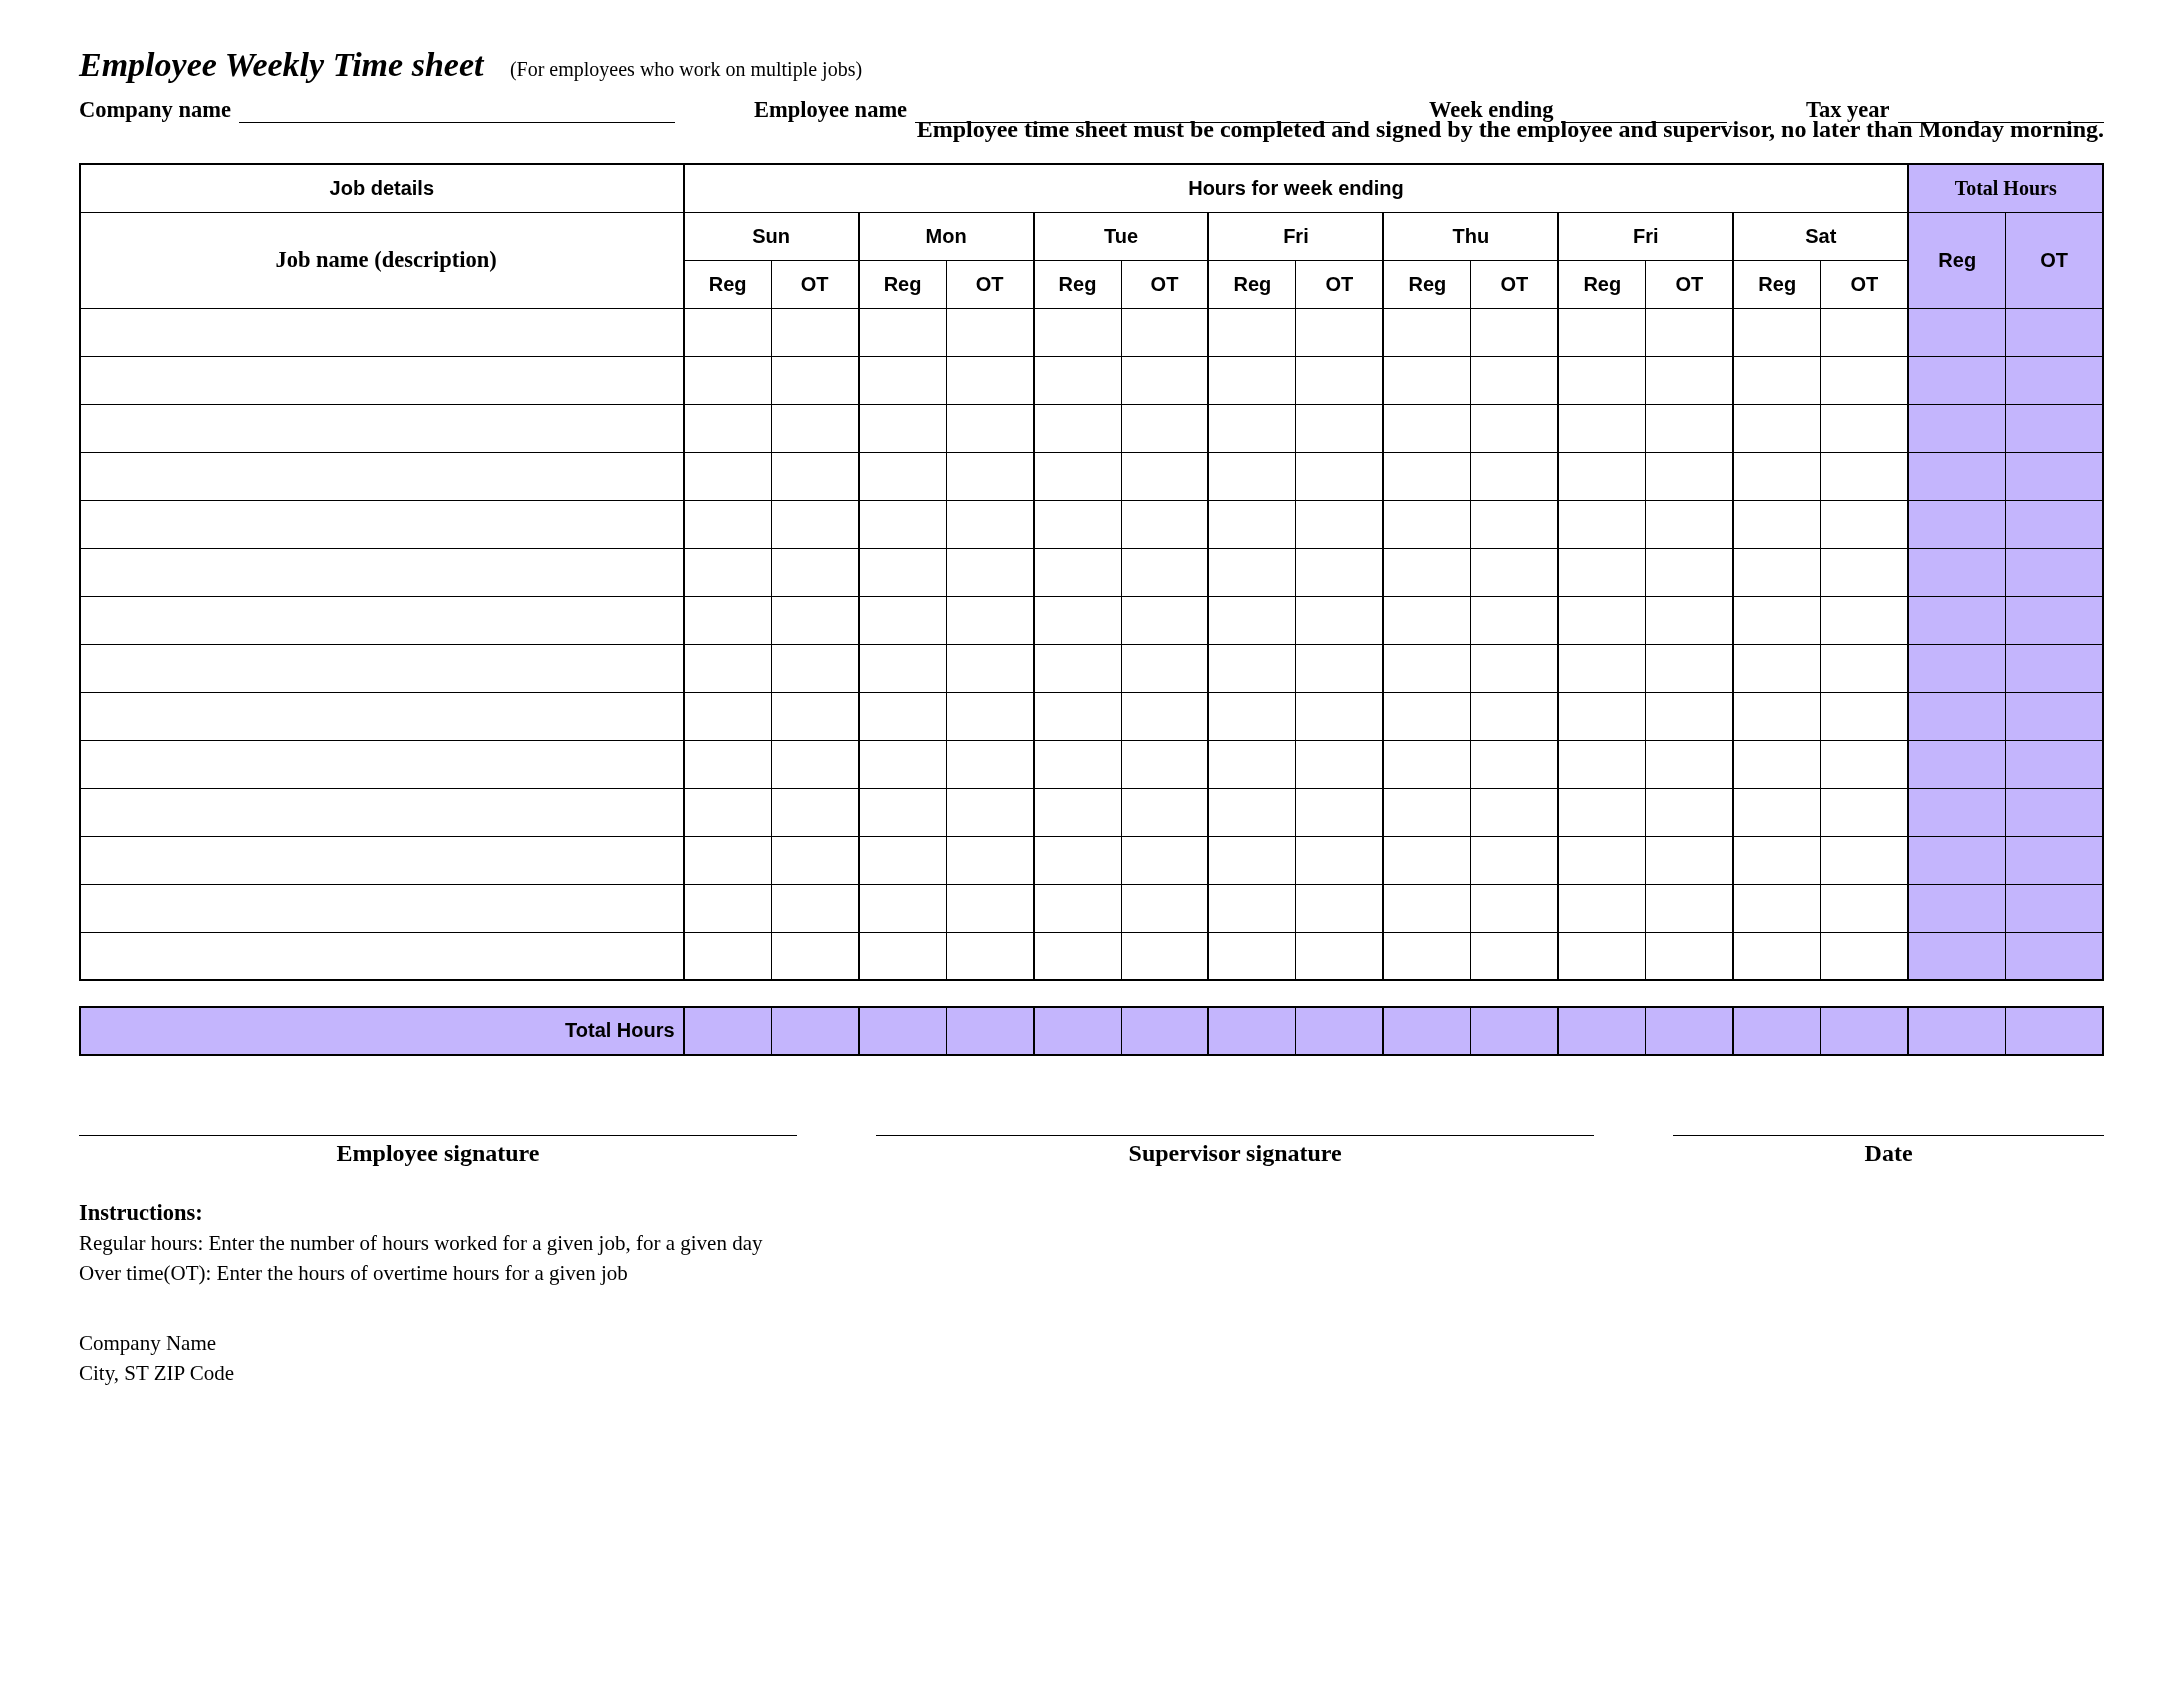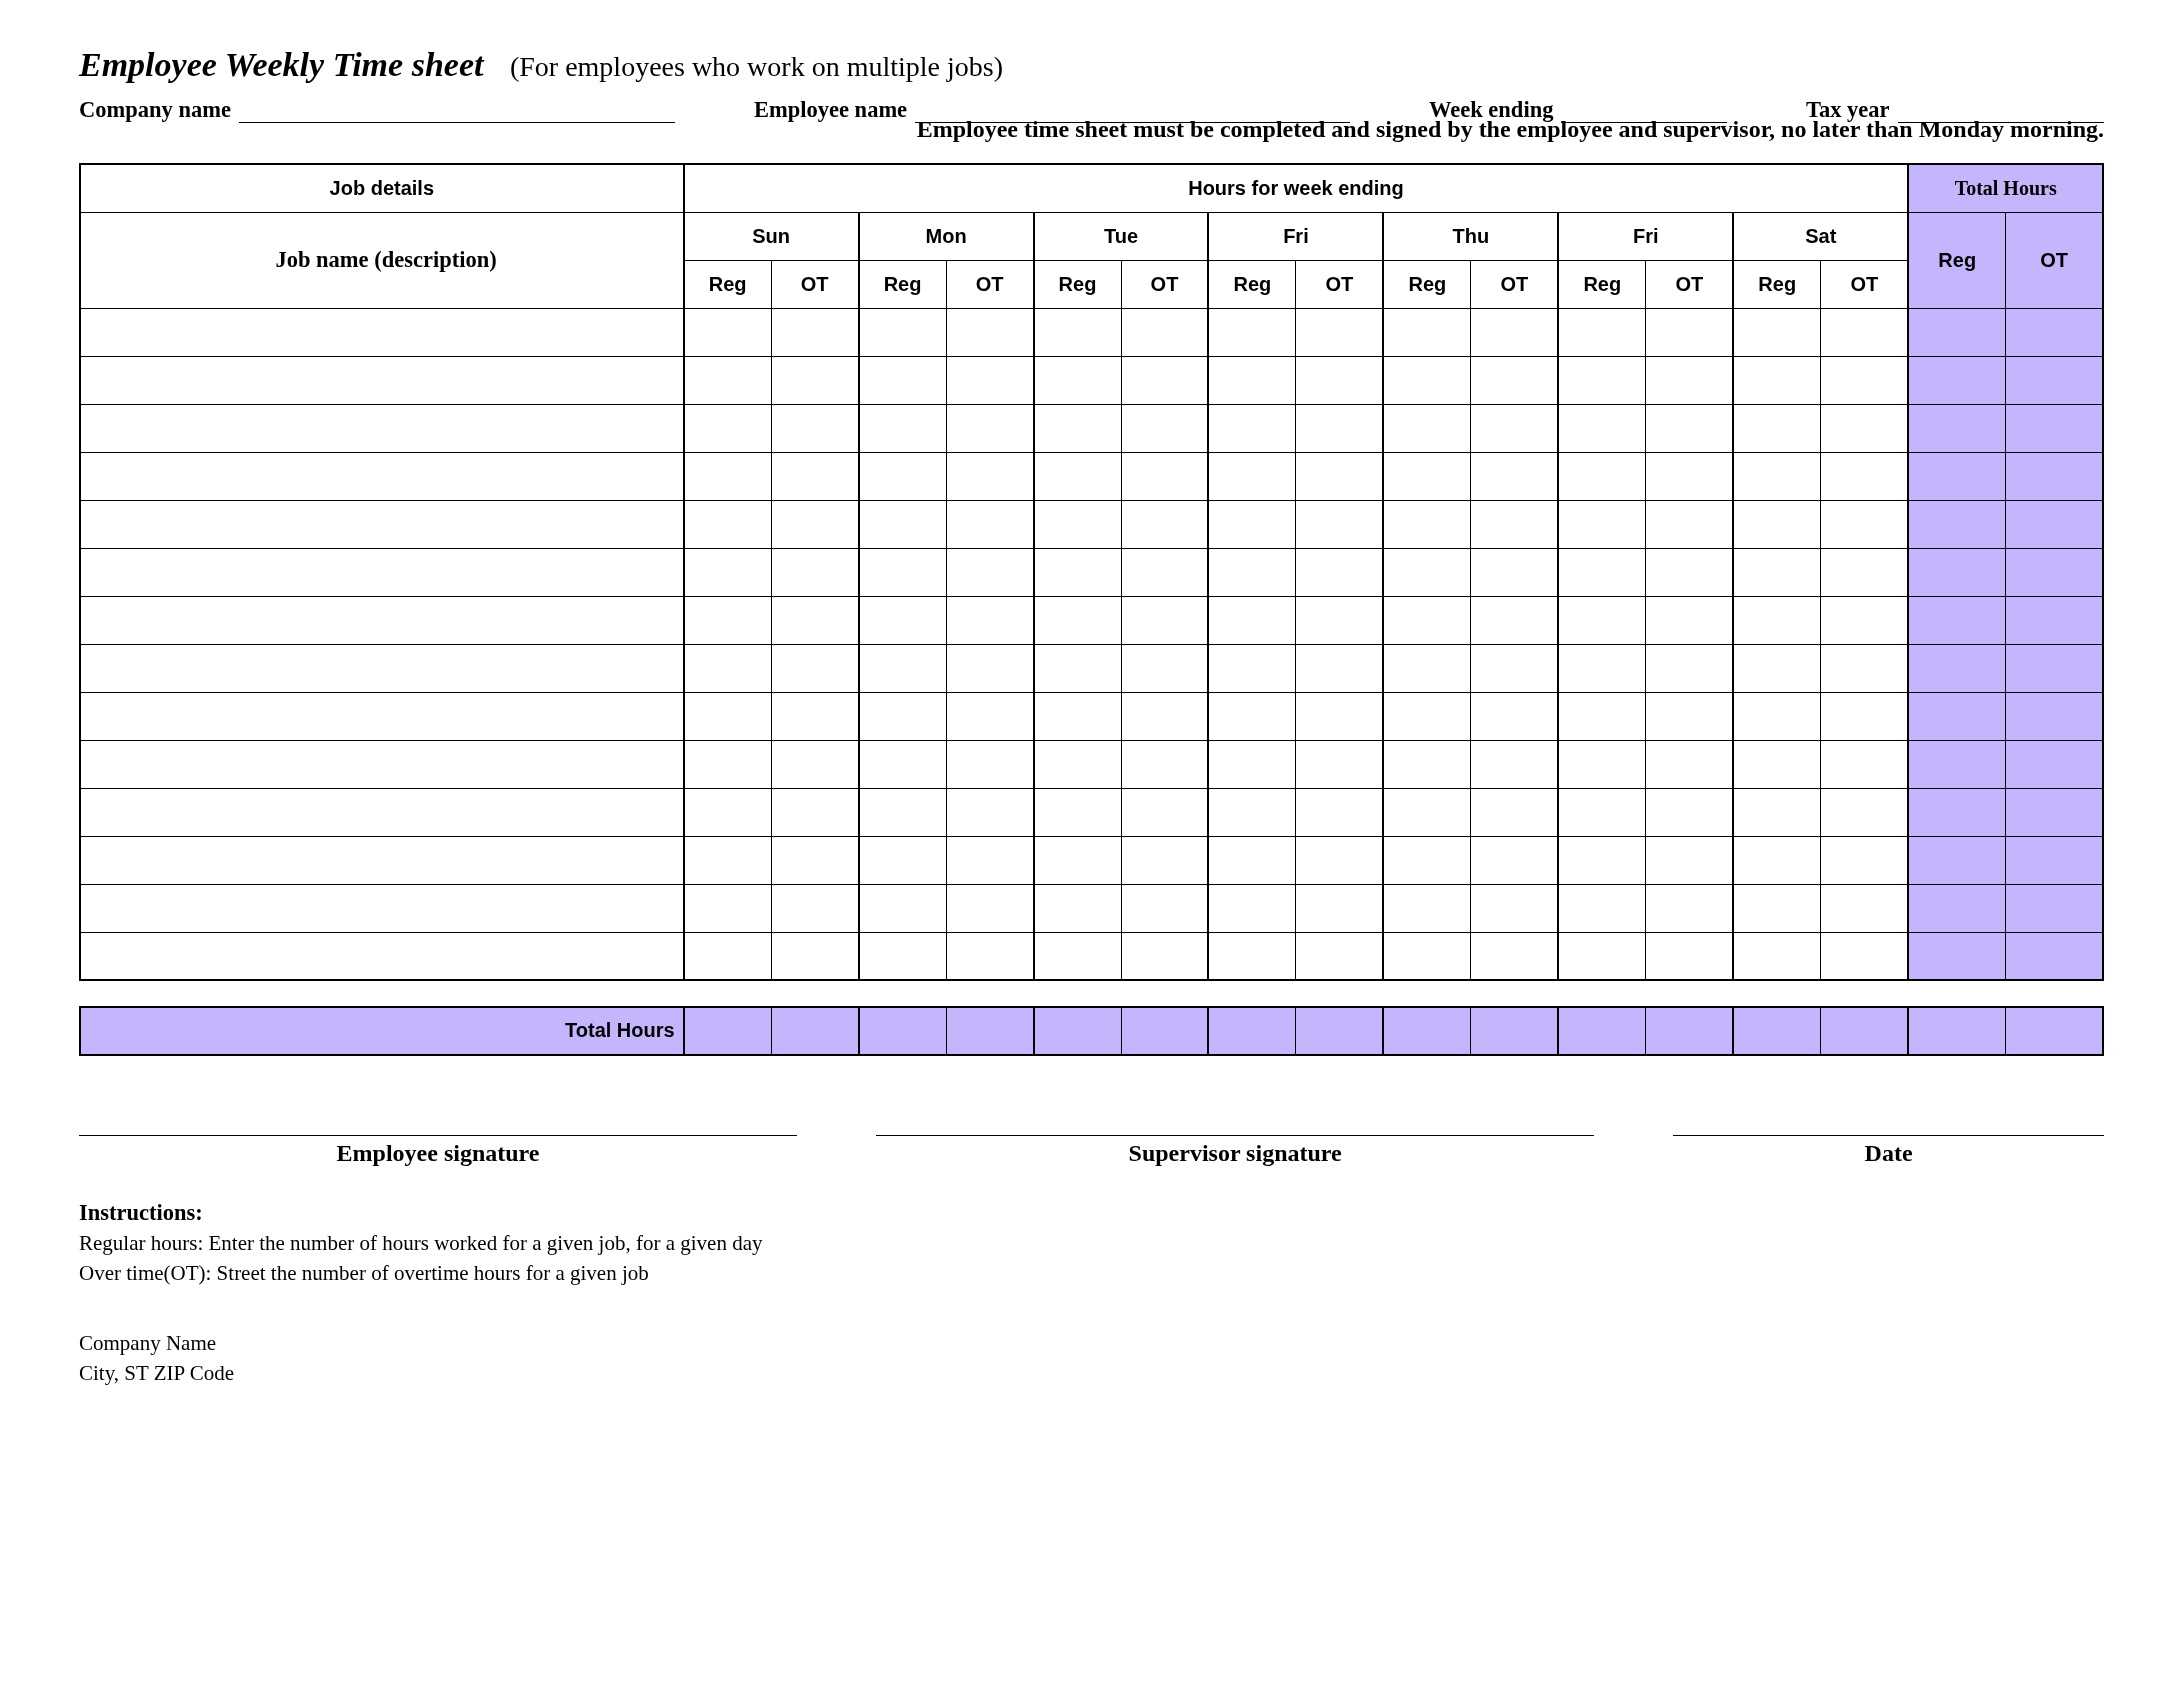--- a/index.html
+++ b/index.html
@@ -18,21 +18,21 @@
     display: flex;
     align-items: baseline;
     gap: 26.5px;
     margin-bottom: 13.2px;
   }
   .title {
     font-size: 34px;
     font-weight: bold;
     font-style: italic;
   }
-  .subtitle { font-size: 28px; }
+  .subtitle { font-size: 20px; }
   .info-row {
     display: flex;
     gap: 79px;
     margin-bottom: -20px;
   }
   .info-label { font-weight: bold; font-size: 22.5px; white-space: nowrap; }
   .info-fill {
     border-bottom: 1.3px solid #000;
     flex: 1;
     min-width: 132px;
@@ -477,19 +477,19 @@
       <div class="sig-cap">Supervisor signature</div>
     </div>
     <div class="sig-slot" style="flex:0.6">
       <div class="sig-line"></div>
       <div class="sig-cap">Date</div>
     </div>
   </div>
 
   <div class="inst-title">Instructions:</div>
   <div class="inst-line">Regular hours: Enter the number of hours worked for a given job, for a given day</div>
-  <div class="inst-line">Over time(OT): Street the number of overtime hours for a given job</div>
+  <div class="inst-line">Over time(OT): Enter the hours of overtime hours for a given job</div>
 
   <div style="height:40px"></div>
   <div class="inst-line">Company Name</div>
   <div class="inst-line">City, ST  ZIP Code</div>
 </div>
 
 
 </body></html>

